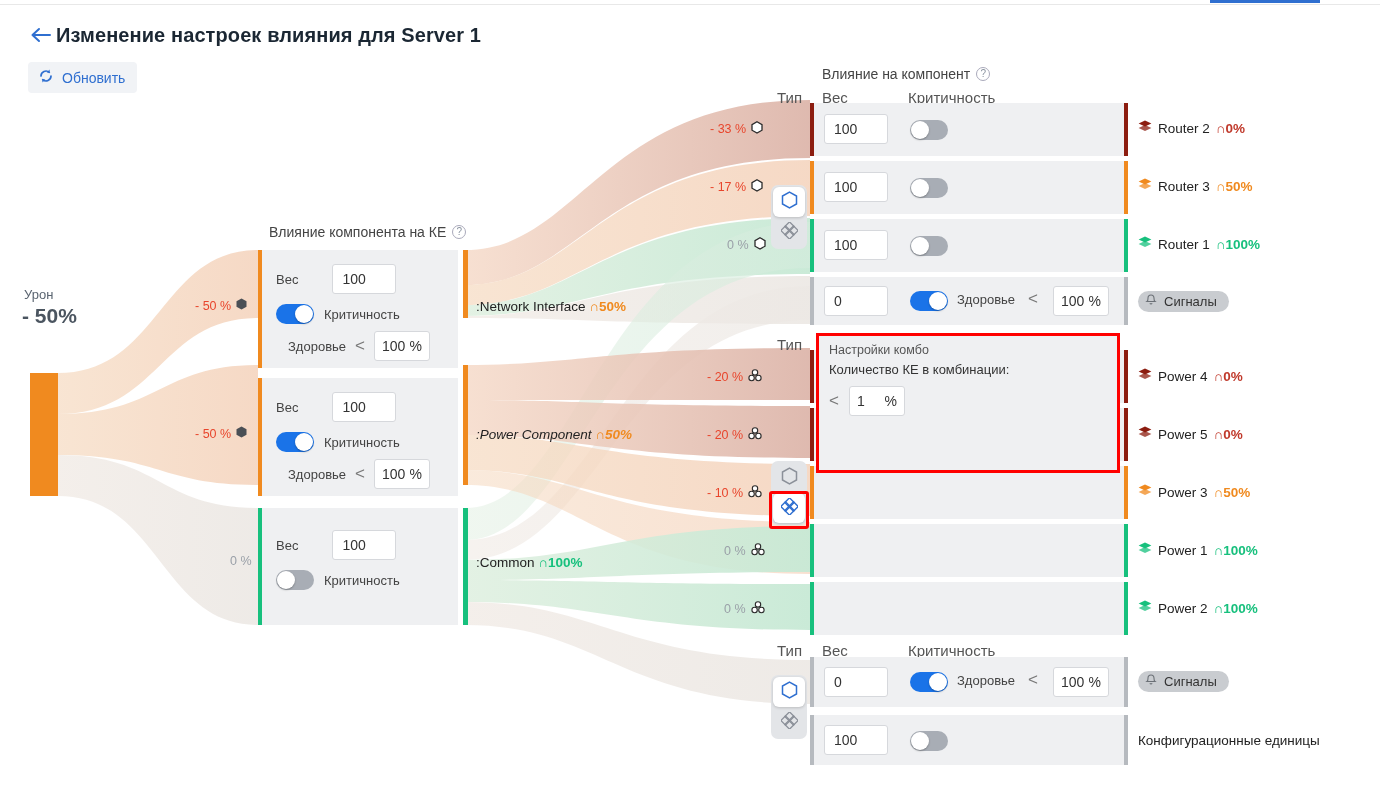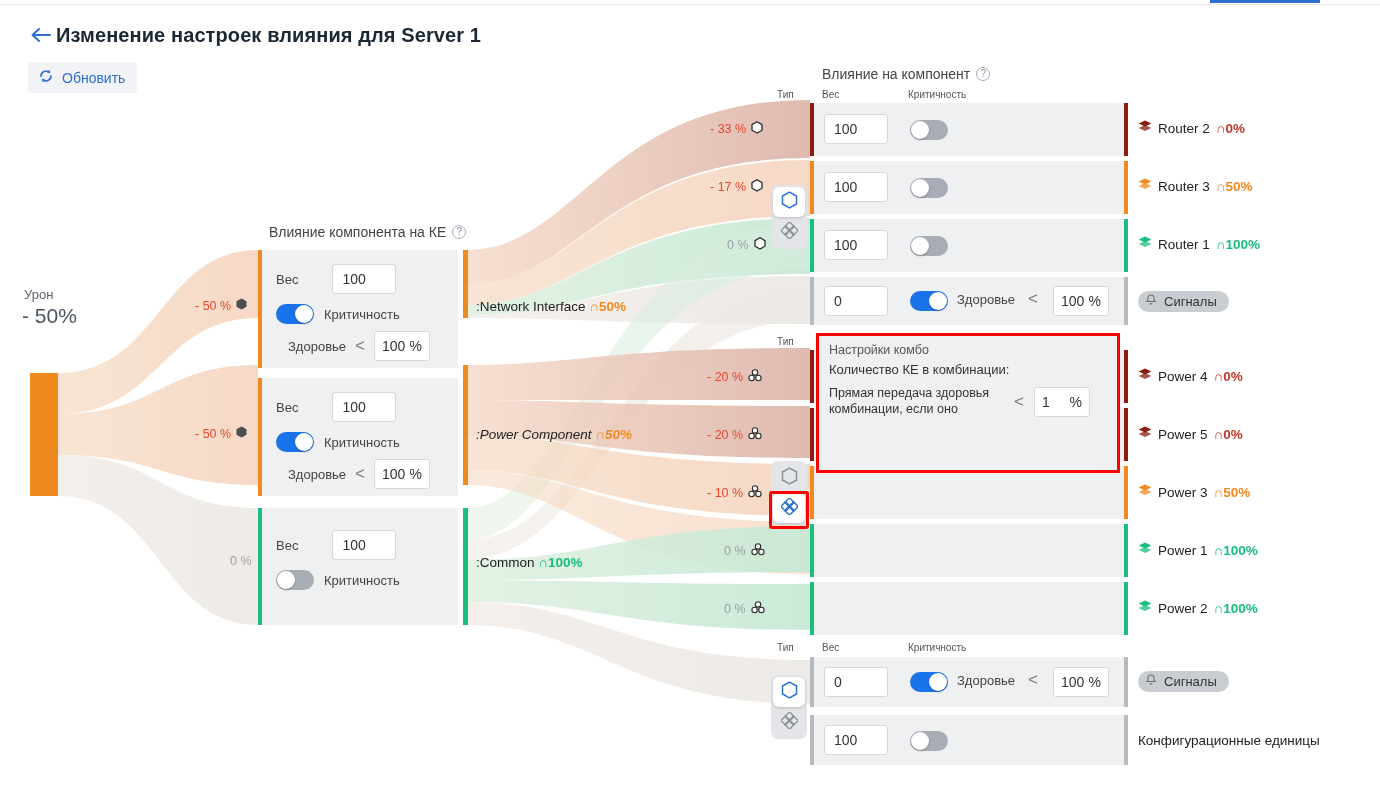--- a/index.html
+++ b/index.html
@@ -25,21 +25,21 @@
     display:flex; align-items:center; gap:8px;
     background:#f1f3f6; border-radius:4px; padding:6px 12px 6px 10px;
     color:#2f6fd0; font-size:14px; cursor:pointer; border:none;
   }
   .refresh-btn .lbl { color:#2f6fd0; }
 
   
   .sec-title { position:absolute; font-size:14px; color:#444; display:flex; align-items:center; gap:6px; white-space:nowrap; }
   .q-icon { width:14px; height:14px; border-radius:50%; border:1px solid #aab; color:#8a93a0; font-size:10px;
             display:inline-flex; align-items:center; justify-content:center; line-height:1; }
-  .col-head { position:absolute; font-size:10px; color:#555; white-space:nowrap; }
+  .col-head { position:absolute; font-size:15px; color:#555; white-space:nowrap; }
 
   
   #sankey { position:absolute; left:0; top:0; }
 
   
   .row-panel { position:absolute; background:#eff0f2; display:flex; align-items:center; }
   .row-panel .lbar { position:absolute; left:0; top:0; bottom:0; width:4px; }
   .row-panel .rbar { position:absolute; right:0; top:0; bottom:0; width:4px; }
 
   .num-input {
@@ -65,21 +65,21 @@
   .ke-block .lbar { position:absolute; left:0; top:0; bottom:0; width:4px; }
   .ke-row { position:absolute; display:flex; align-items:center; }
 
   
   .node-bar { position:absolute; width:5px; }
   .node-label { position:absolute; font-size:13.5px; color:#222; white-space:nowrap; }
   .node-label .pct { font-weight:bold; }
 
   
   .src-cap { position:absolute; font-size:13px; color:#5a6470; }
-  .src-val { position:absolute; font-size:21px; font-weight:normal; color:#4b5560; }
+  .src-val { position:absolute; font-size:21px; font-weight:bold; color:#4b5560; }
 
   
   .flow-lbl { position:absolute; font-size:12.5px; white-space:nowrap; display:flex; align-items:center; gap:5px; }
   .flow-lbl.neg { color:#e8452c; }
   .flow-lbl.zero { color:#9aa0a8; }
 
   
   .type-sel { position:absolute; width:36px; border-radius:7px; background:#e3e5e8; padding:2px;
               display:flex; flex-direction:column; gap:0; }
   .type-opt { width:32px; height:30px; border-radius:6px; display:flex; align-items:center; justify-content:center; cursor:pointer; }
@@ -535,21 +535,20 @@
   <span class="num-input w-wide" style="position:absolute; left:14px; top:10px;">100</span>
   <span class="toggle off" style="position:absolute; left:100px; top:16px;">
       <span class="knob"></span>
     </span>
 </div>
 
 <div class="combo-panel" style="left:816px; top:333px; width:304px; height:140px;">
   <div class="title">Настройки комбо</div>
   <div class="sub">Количество КЕ в комбинации:</div>
   <div class="combo-row2">
-    <span class="txt">Прямая передача здоровья комбинации, если оно</span>
     <span class="lt-sign">&lt;</span>
     <span class="num-input pct">
       <span>1</span>
         <span>%</span>
     </span>
   </div>
 </div>
 
 <div class="right-item" style="left:1138px; top:120px;">
   <span>

